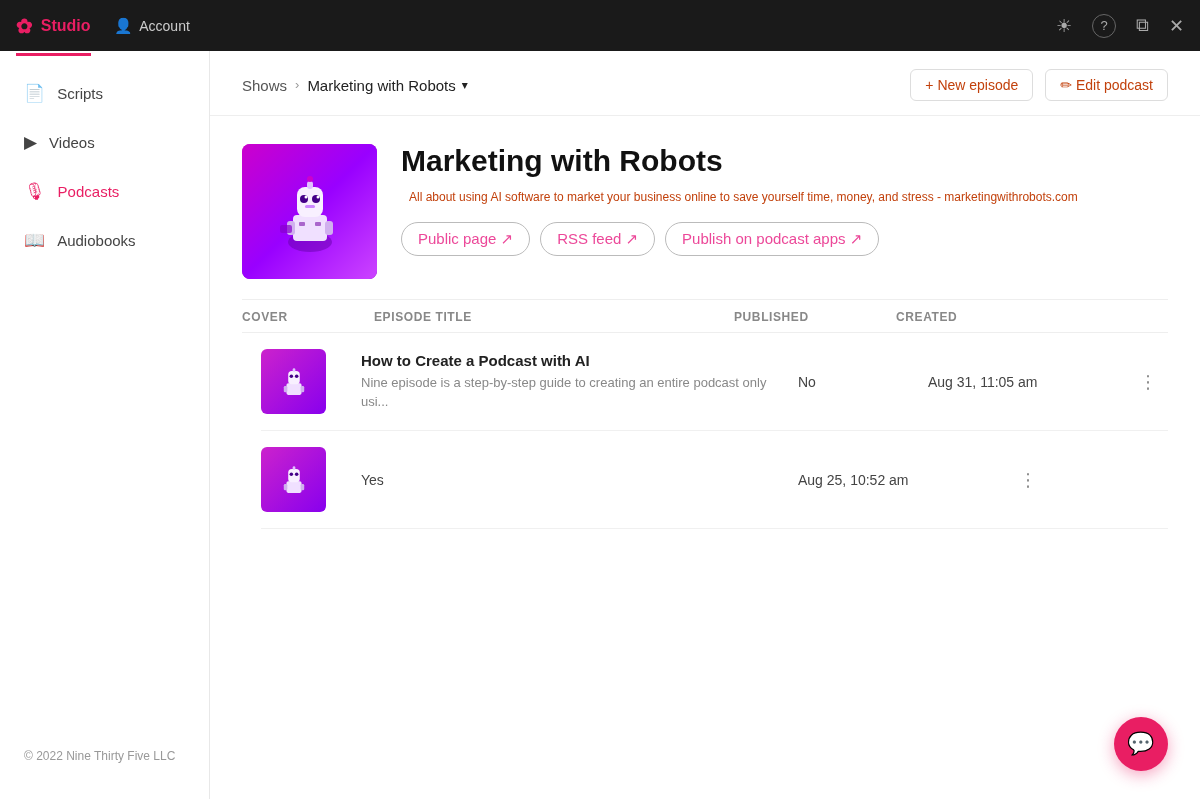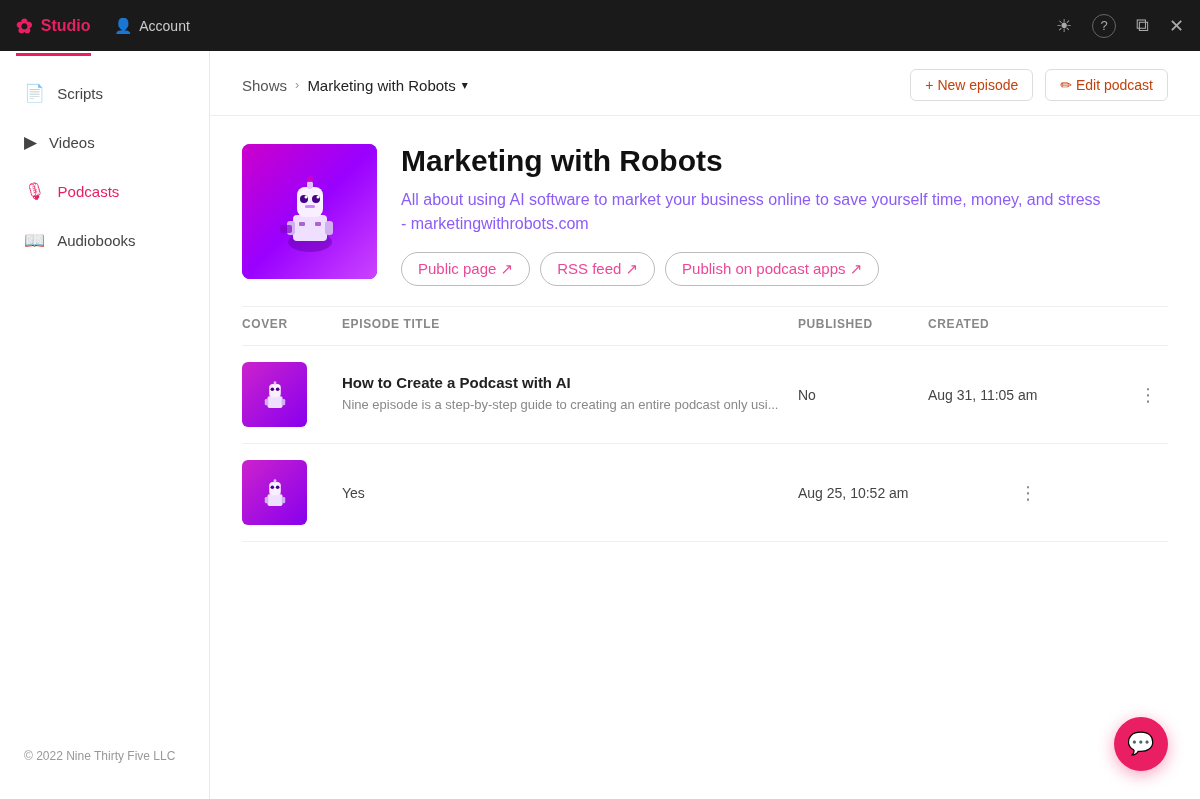--- a/index.html
+++ b/index.html
@@ -73,39 +73,40 @@
       display: flex; align-items: center; justify-content: center;
     }
     .podcast-cover-img {
       width: 100%; height: 100%;
       background: linear-gradient(135deg, #cc00cc 0%, #9900ff 50%, #cc44ff 100%);
       position: relative; display: flex; align-items: center; justify-content: center;
     }
     .robot-svg { width: 90px; height: 90px; }
     .podcast-info { flex: 1; }
     .podcast-title { font-size: 30px; font-weight: 700; color: #111; margin-bottom: 10px; }
-    .podcast-desc { font-size: 16px; color: #8b5cf6; line-height: 1.5; margin-bottom: 16px; max-width: 700px; }
+    .podcast-desc { font-size: 12px; color: #c2410c; line-height: 1.5; margin-bottom: 16px; max-width: 700px; margin-left: 8px; }
     .podcast-buttons { display: flex; gap: 10px; }
     .btn-pill {
       border: 1.5px solid #bbb; border-radius: 999px;
       padding: 7px 16px; font-size: 15px; background: #fff; cursor: pointer; color: #ec4899;
       display: flex; align-items: center; gap: 6px;
     }
 
     
     .episodes-table { padding: 0 32px 32px; }
     .table-header {
       display: grid; grid-template-columns: 100px 1fr 130px 200px 40px;
-      padding: 10px 0 14px; border-bottom: 1px solid #eee; border-top: 1px solid #eee;
+      padding: 10px 0 8px; border-bottom: 1px solid #eee; border-top: 1px solid #eee;
       font-size: 12px; font-weight: 600; color: #888; letter-spacing: 0.05em;
       text-transform: uppercase;
+      gap: 32px;
     }
     .table-row {
       display: grid; grid-template-columns: 100px 1fr 130px 200px 40px;
-      padding: 16px 0; border-bottom: 1px solid #f0f0f0; align-items: center;
+      padding: 16px 0; border-bottom: 1px solid #f0f0f0; align-items: center; margin-left: 19px;
     }
     .ep-thumb {
       width: 65px; height: 65px; border-radius: 6px; overflow: hidden;
       background: linear-gradient(135deg, #cc00cc, #9900ff);
     }
     .ep-thumb-inner {
       width: 100%; height: 100%;
       background: linear-gradient(135deg, #cc22cc 0%, #8800ee 100%);
       display: flex; align-items: center; justify-content: center;
     }

